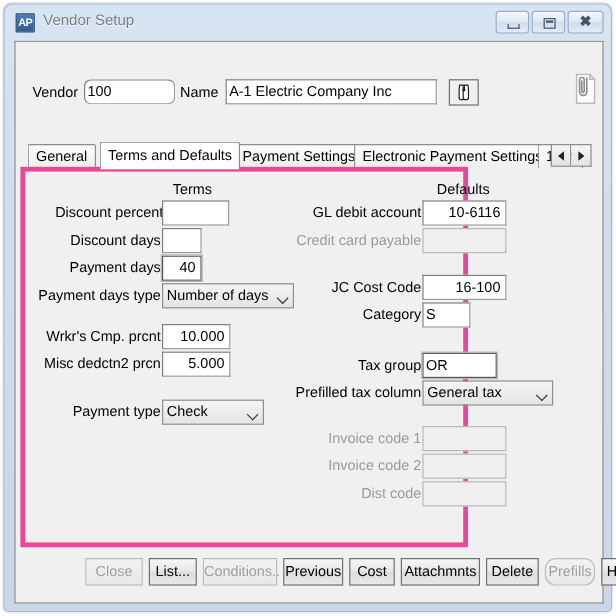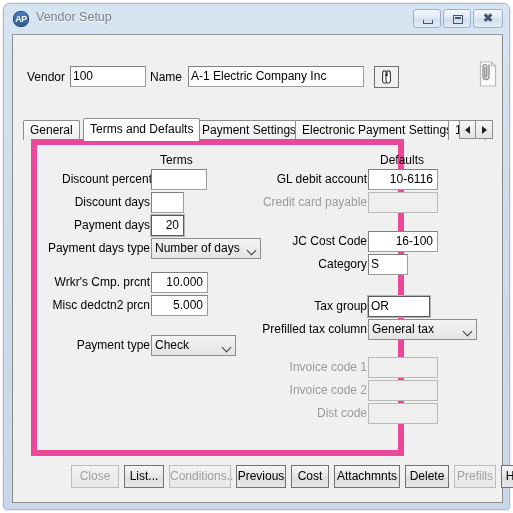--- a/index.html
+++ b/index.html
@@ -28,21 +28,21 @@
     position: absolute;
     left: 0; top: 0;
     width: 100%; height: 30px;
   }
   .title-icon {
     position: absolute;
     left: 9px; top: 7px;
     width: 16px; height: 16px;
     background: linear-gradient(to bottom, #4a7ebb 0%, #2f5e95 100%);
     border: 1px solid #27496f;
-    border-radius: 7px;
+    border-radius: 1px;
     color: #ffffff;
     font-size: 9px;
     font-weight: bold;
     line-height: 14px;
     text-align: center;
     letter-spacing: -0.5px;
     font-family: "Liberation Sans", sans-serif;
   }
   .title-text {
     position: absolute;
@@ -129,21 +129,21 @@
     outline: 1px solid #b5b5b5;
     outline-offset: 0px;
   }
   .tbox.disabled {
     background: #efefef;
     color: #9a9a9a;
     border-color: #b9b9b9;
   }
   .tbox.right { text-align: right; padding-right: 4px; }
 
-  #vendor-input { left: 57px; top: 31px; width: 76px; height: 21px; }
+  #vendor-input { left: 57px; top: 31px; width: 76px; height: 21px; border-radius: 6px; }
   #name-input   { left: 175px; top: 31px; width: 176px; height: 21px; }
 
   .find-btn {
     position: absolute;
     left: 361px; top: 31px;
     width: 25px; height: 22px;
     background: #f0f0f0;
     border: 1px solid #707070;
     cursor: pointer;
   }
@@ -204,24 +204,24 @@
     width: 0; height: 0;
     border-top: 4px solid transparent;
     border-bottom: 4px solid transparent;
   }
   .arrow-l { transform: translate(-60%, -50%); border-right: 5px solid #222; }
   .arrow-r { transform: translate(-40%, -50%); border-left: 5px solid #222; }
 
   
   .tabpage {
     position: absolute;
-    left: 18px; top: 104px;
+    left: 4px; top: 104px;
     width: 373px; height: 317px;
     background: #f0f0f0;
-    border: 6px solid #ec4899;
+    border: 4px solid #ec4899;
   }
 
   
   .sec-hdr {
     position: absolute;
     font-size: 12px; color: #000;
     white-space: nowrap;
   }
 
   
@@ -356,21 +356,21 @@
       <div class="sec-hdr" style="left:123px; top:8px;">Terms</div>
       <div class="sec-hdr" style="left:343px; top:8px;">Defaults</div>
 
       <div class="f-label" style="left:25px; top:25px; width:88px;">Discount percent</div>
       <div class="tbox" style="left:114px; top:24px; width:56px; height:21px;"></div>
 
       <div class="f-label" style="left:25px; top:48px; width:88px;">Discount days</div>
       <div class="tbox" style="left:114px; top:47px; width:33px; height:21px;"></div>
 
       <div class="f-label" style="left:25px; top:71px; width:88px;">Payment days</div>
-      <div class="tbox focused right" style="left:114px; top:70px; width:33px; height:21px;">20</div>
+      <div class="tbox focused right" style="left:114px; top:70px; width:33px; height:21px;">40</div>
 
       <div class="f-label" style="left:9px; top:94px; width:104px;">Payment days type</div>
       <div class="combo" style="left:114px; top:93px; width:110px;">
         <span>Number of days</span>
         <span class="chev"></span>
       </div>
 
       <div class="f-label" style="left:15px; top:128px; width:98px;">Wrkr's Cmp. prcnt</div>
       <div class="tbox right" style="left:114px; top:127px; width:57px; height:21px;">10.000</div>
 
@@ -416,18 +416,18 @@
     </div>
 
     <div class="btnbar">
       <div class="btn disabled" style="left:31px;  width:48px;">Close</div>
       <div class="btn" style="left:84px;  width:40px;">List...</div>
       <div class="btn disabled" style="left:129px; width:62px;text-align:center;">Conditions..</div>
       <div class="btn" style="left:196px; width:50px;">Previous</div>
       <div class="btn" style="left:251px; width:38px;">Cost</div>
       <div class="btn" style="left:294px; width:66px;">Attachmnts</div>
       <div class="btn" style="left:365px; width:44px;">Delete</div>
-      <div class="btn disabled" style="left:414px; width:42px;">Prefills</div>
+      <div class="btn disabled" style="left:414px; width:42px;border-radius:9px;">Prefills</div>
       <div class="btn" style="left:461px; width:34px;">Help</div>
     </div>
 
   </div>
 </div>
 
 </body></html>

